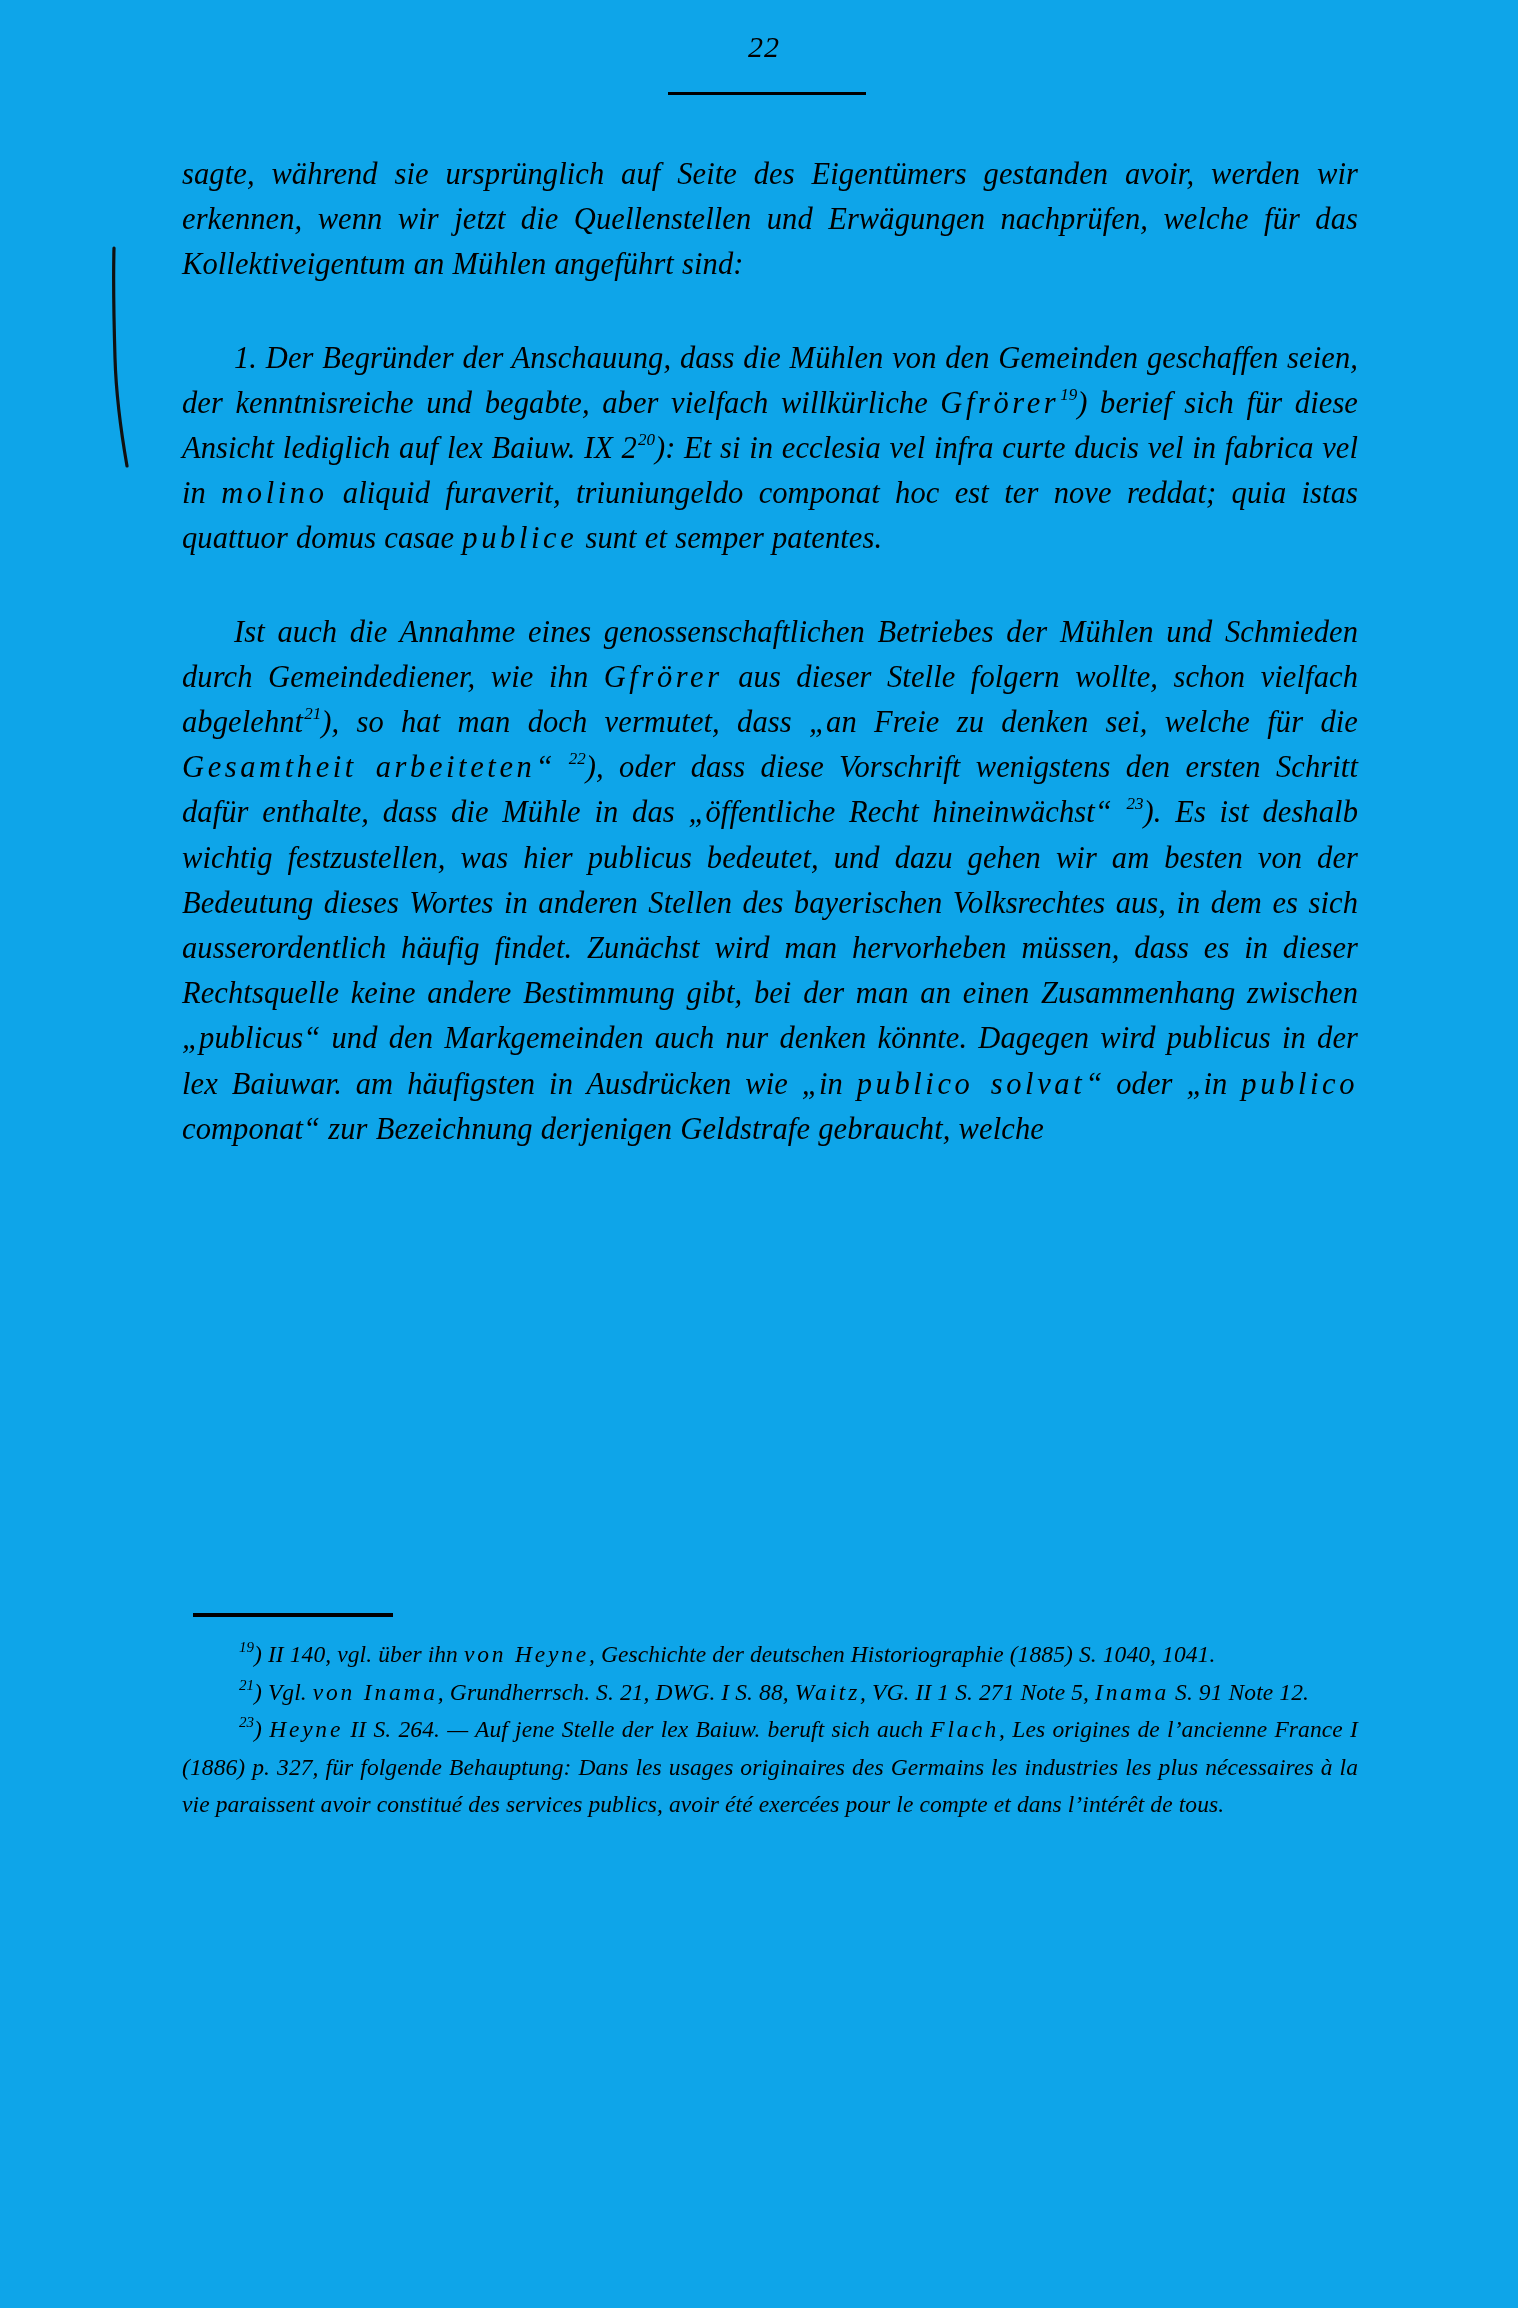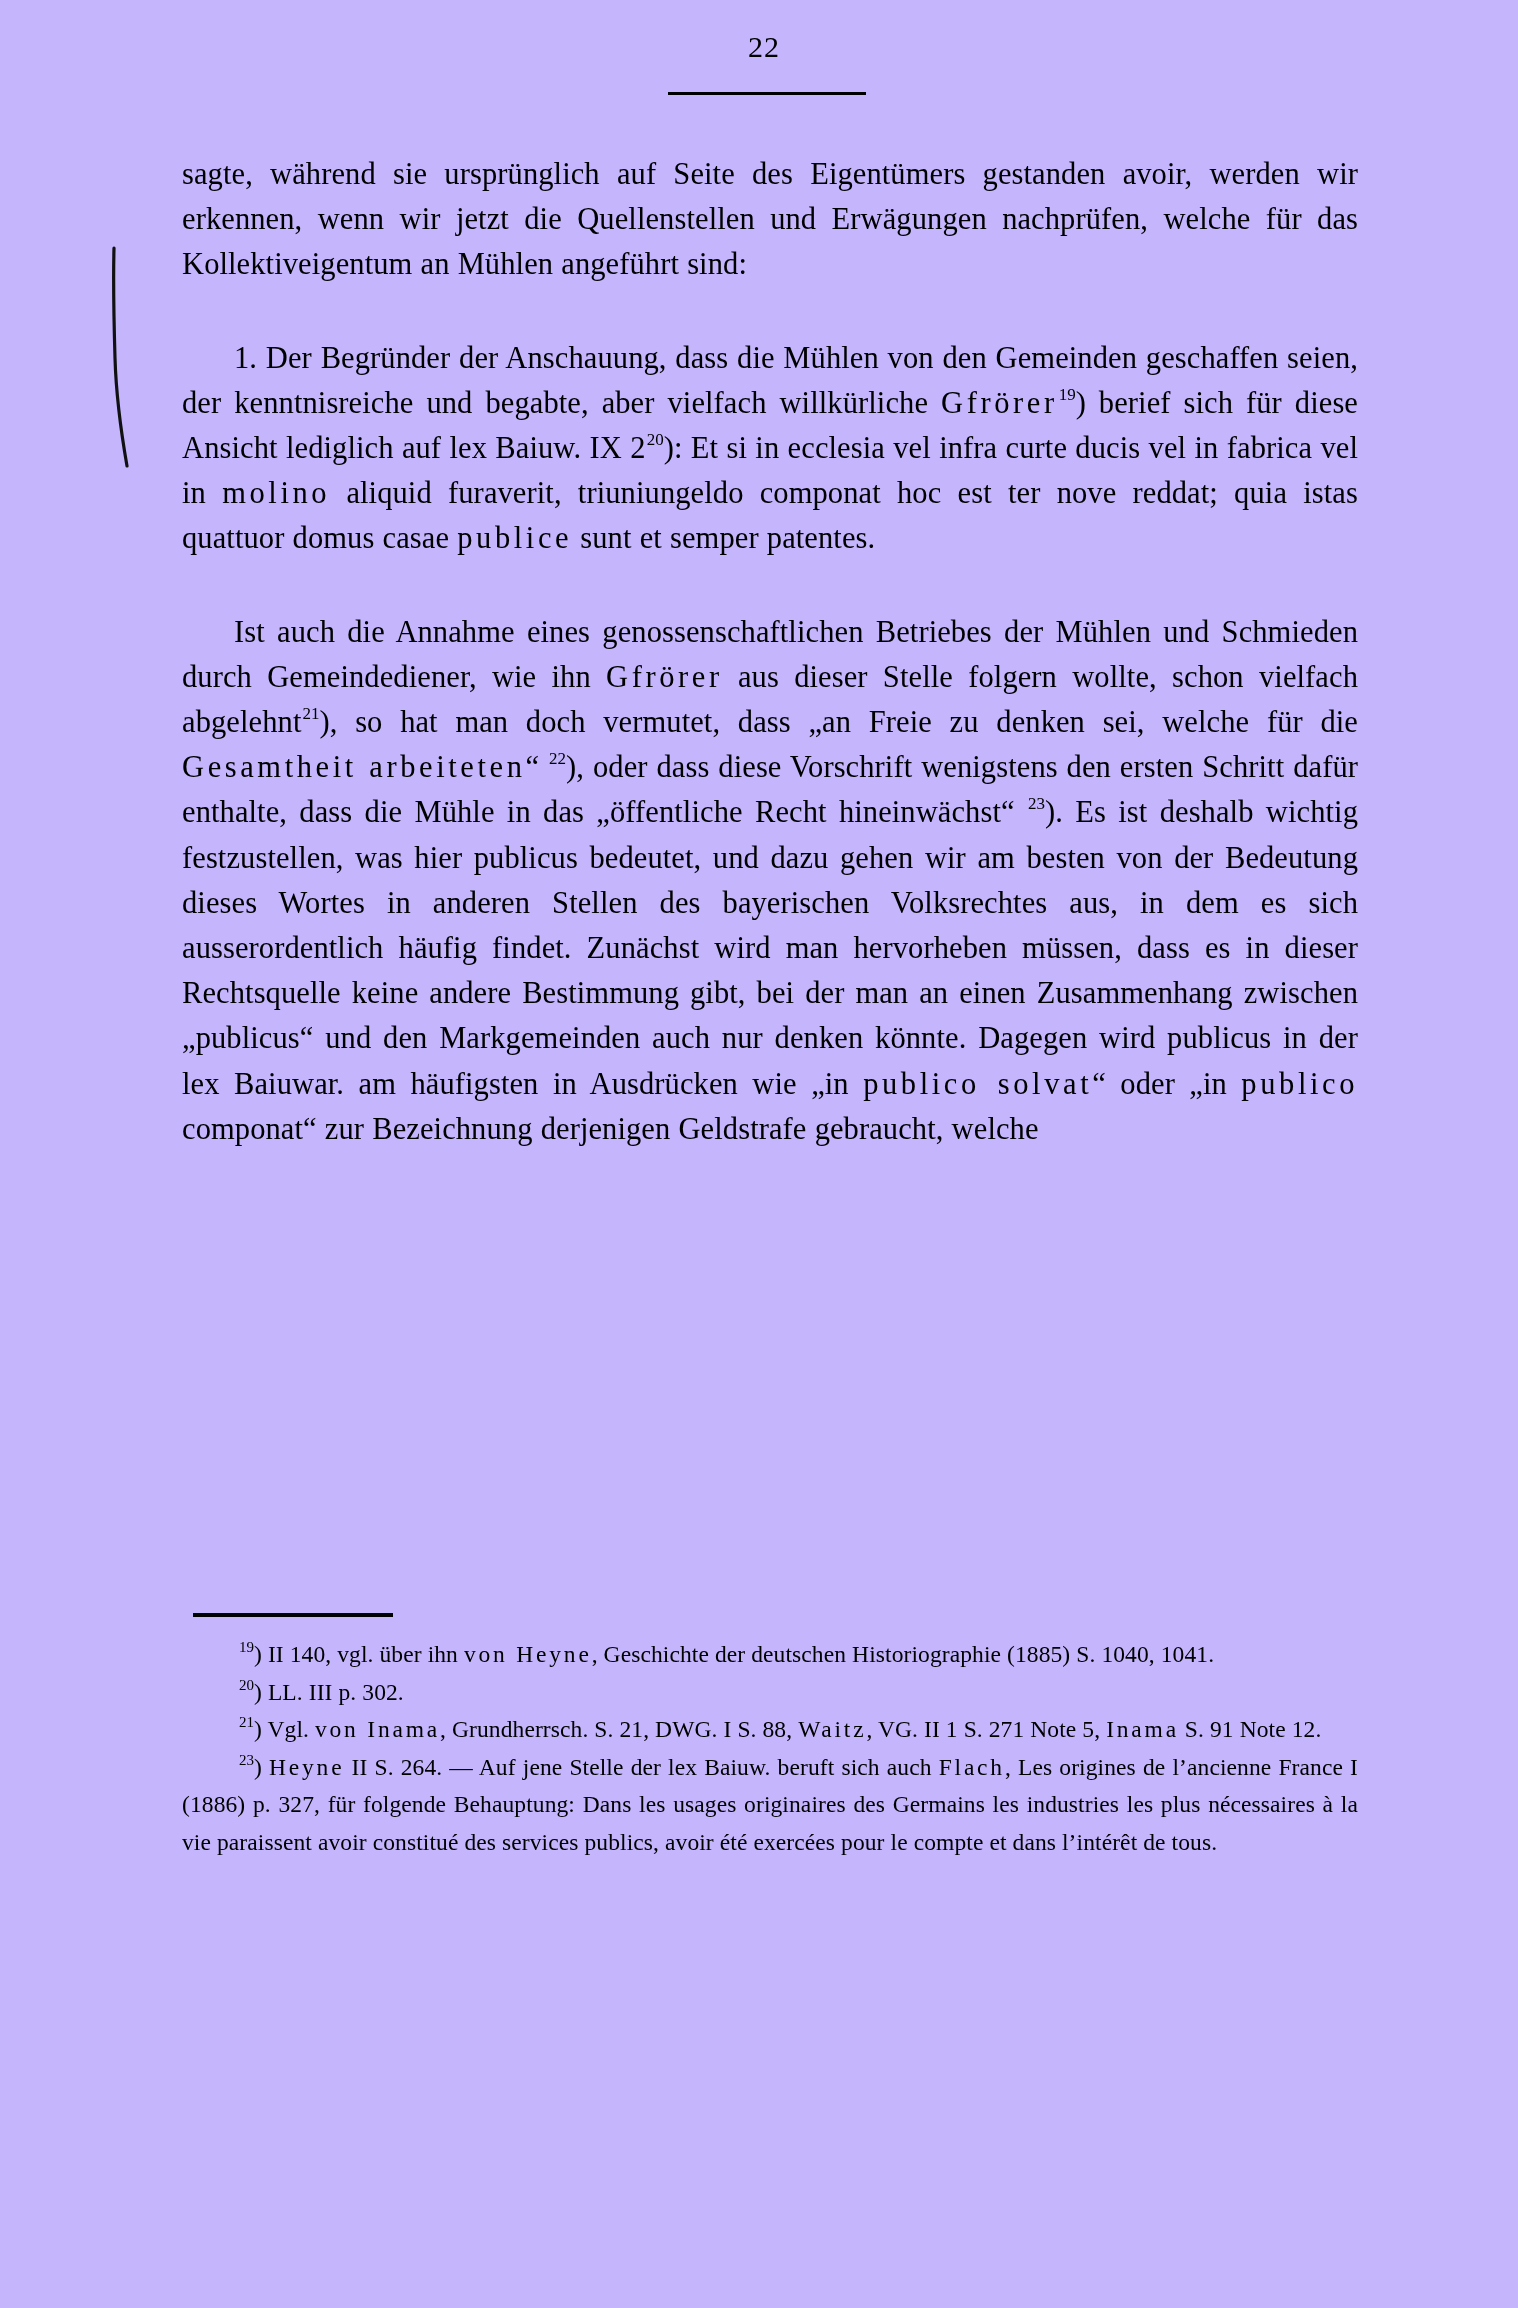--- a/index.html
+++ b/index.html
@@ -13,21 +13,22 @@
     position: relative;
     font-family: "Liberation Serif", "DejaVu Serif", serif;
     color: #000000;
     overflow: hidden;
   }
 
   
   .page {
     position: absolute;
     inset: 0;
-    background: #c4b5fd;
+    background: #0ea5e9;
+    font-style: italic;
   }
 
   
   .header {
     position: absolute;
     left: 0;
     top: 30px;
     width: 1518px;
     text-align: center;
     height: 70px;
@@ -147,18 +148,17 @@
 
   <div class="textblock">
     <p class="bodypara" id="para-1">sagte, während sie ursprünglich auf Seite des Eigentümers gestanden avoir, werden wir erkennen, wenn wir jetzt die Quellenstellen und Erwägungen nachprüfen, welche für das Kollektiveigentum an Mühlen angeführt sind:</p>
     <p class="bodypara indented" id="para-2">1. Der Begründer der Anschauung, dass die Mühlen von den Gemeinden geschaffen seien, der kenntnisreiche und begabte, aber vielfach willkürliche <span class="sp">Gfrörer</span><sup class="fn">19</sup>) berief sich für diese Ansicht lediglich auf lex Baiuw. IX 2<sup class="fn">20</sup>): Et si in ecclesia vel infra curte ducis vel in fabrica vel in <span class="sp">molino</span> aliquid furaverit, triuniungeldo componat hoc est ter nove reddat; quia istas quattuor domus casae <span class="sp">publice</span> sunt et semper patentes.</p>
     <p class="bodypara indented" id="para-3">Ist auch die Annahme eines genossenschaftlichen Betriebes der Mühlen und Schmieden durch Gemeindediener, wie ihn <span class="sp">Gfrörer</span> aus dieser Stelle folgern wollte, schon vielfach abgelehnt<sup class="fn">21</sup>), so hat man doch vermutet, dass „an Freie zu denken sei, welche für die <span class="sp">Gesamtheit arbeiteten</span>“ <sup class="fn">22</sup>), oder dass diese Vorschrift wenigstens den ersten Schritt dafür enthalte, dass die Mühle in das „öffentliche Recht hineinwächst“ <sup class="fn">23</sup>). Es ist deshalb wichtig festzustellen, was hier publicus bedeutet, und dazu gehen wir am besten von der Bedeutung dieses Wortes in anderen Stellen des bayerischen Volksrechtes aus, in dem es sich ausserordentlich häufig findet. Zunächst wird man hervorheben müssen, dass es in dieser Rechtsquelle keine andere Bestimmung gibt, bei der man an einen Zusammenhang zwischen „publicus“ und den Markgemeinden auch nur denken könnte. Dagegen wird publicus in der lex Baiuwar. am häufigsten in Ausdrücken wie „in <span class="sp">publico solvat</span>“ oder „in <span class="sp">publico</span> componat“ zur Bezeichnung derjenigen Geldstrafe gebraucht, welche</p>
   </div>
 
   <div class="footnote-rule"></div>
   <div class="footnotes" id="footnotes">
       <p class="fnpara" id="footnote-19"><sup class="fn">19</sup>) II 140, vgl. über ihn <span class="fn-sp">von Heyne</span>, Geschichte der deutschen Historiographie (1885) S. 1040, 1041.</p>
-      <p class="fnpara" id="footnote-20"><sup class="fn">20</sup>) LL. III p. 302.</p>
       <p class="fnpara" id="footnote-21"><sup class="fn">21</sup>) Vgl. <span class="fn-sp">von Inama</span>, Grundherrsch. S. 21, DWG. I S. 88, <span class="fn-sp">Waitz</span>, VG. II 1 S. 271 Note 5, <span class="fn-sp">Inama</span> S. 91 Note 12.</p>
       <p class="fnpara" id="footnote-23"><sup class="fn">23</sup>) <span class="fn-sp">Heyne</span> II S. 264. — Auf jene Stelle der lex Baiuw. beruft sich auch <span class="fn-sp">Flach</span>, Les origines de l’ancienne France I (1886) p. 327, für folgende Behauptung: Dans les usages originaires des Germains les industries les plus nécessaires à la vie paraissent avoir constitué des services publics, avoir été exercées pour le compte et dans l’intérêt de tous.</p>
     </div>
 
 </div>
 
 </body></html>

